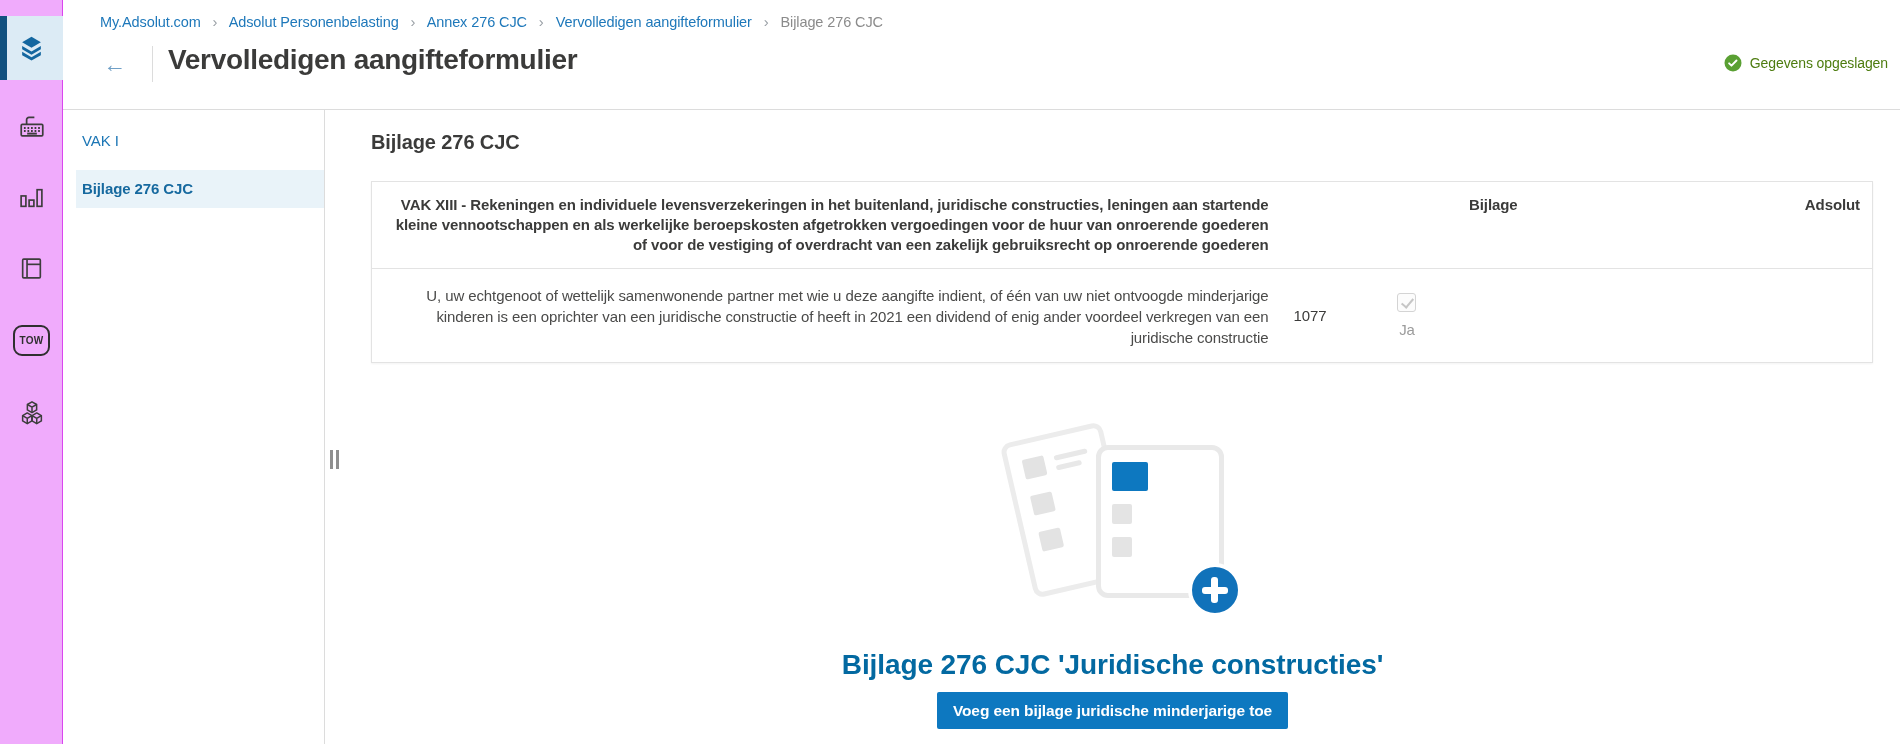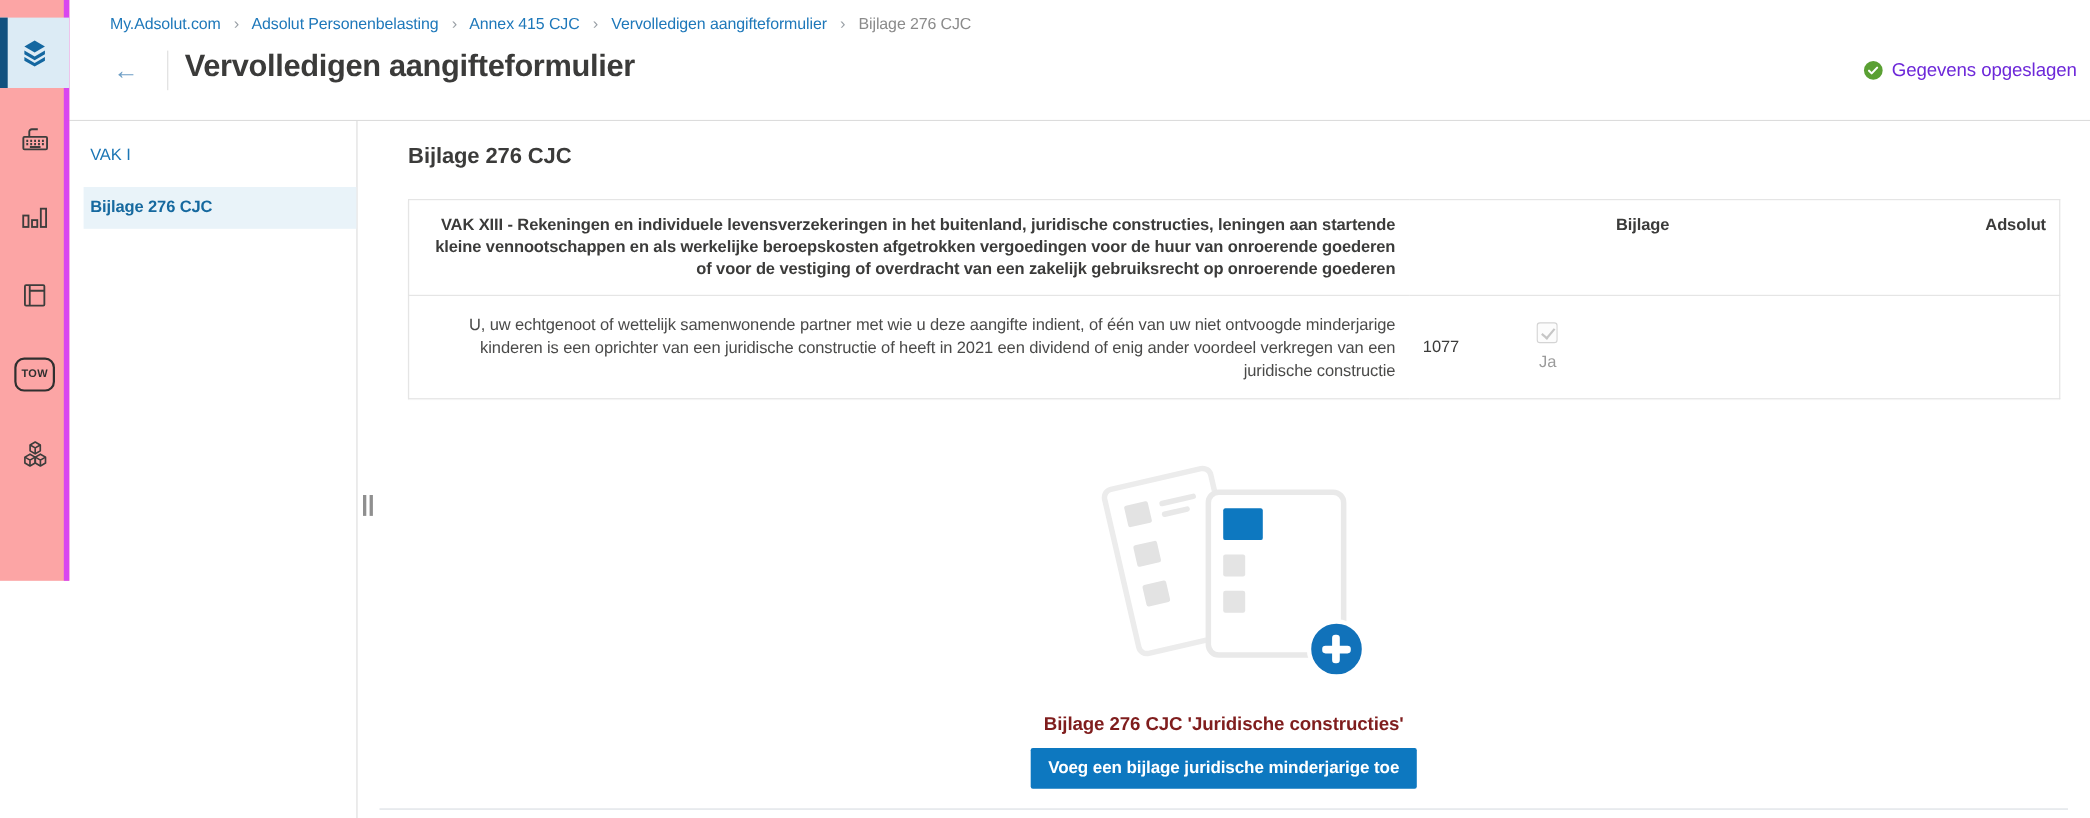--- a/index.html
+++ b/index.html
@@ -5,38 +5,38 @@
   * { margin:0; padding:0; box-sizing:border-box; }
   html,body { background:#ffffff; }
   body {
     font-family:"Liberation Sans","DejaVu Sans",sans-serif;
     color:#3b3b3a;
     letter-spacing:-0.1px;
   }
   .page { position:relative; width:1900px; height:744px; background:#fff; overflow:hidden; }
 
   
-  .sidebar { position:absolute; left:0; top:0; width:63px; height:528px; background:#fca5a5; border-right:5px solid #d946ef; z-index:5; }
+  .sidebar { position:absolute; left:0; top:0; width:63px; height:744px; background:#f0abfc; border-right:1px solid #d946ef; z-index:5; }
   .sb-item { position:absolute; left:0; width:63px; height:64px; display:flex; align-items:center; justify-content:center; cursor:pointer; }
   .sb-item.active { top:16px; height:64px; background:#dcebf5; }
   .sb-accent { position:absolute; left:0; top:0; width:7px; height:100%; background:#11517f; }
   .sb-i2 { top:93px; } .sb-i3 { top:165px; } .sb-i4 { top:236px; } .sb-i5 { top:308px; } .sb-i6 { top:381px; }
   .tow-badge { width:37px; height:31px; border:2px solid #2f2f2f; border-radius:9px; display:flex; align-items:center; justify-content:center; font-size:10px; font-weight:bold; color:#2f2f2f; letter-spacing:0.3px; }
 
   
   .topbar { position:absolute; left:63px; top:0; width:1837px; height:110px; background:#fff; border-bottom:1px solid #dcdcdc; }
   .breadcrumb { position:absolute; left:37px; top:13px; font-size:14.5px; white-space:nowrap; }
   .breadcrumb a { color:#1e78ba; text-decoration:none; cursor:pointer;text-align:center; }
   .breadcrumb .sep { color:#9aa0a6; margin:0 8px; font-size:15px; }
   .breadcrumb .current { color:#8b8b8b; }
   .title-row { position:absolute; left:0; top:44px; height:44px; width:100%; }
   .back { position:absolute; left:40px; top:6px; font-size:23px; color:#6f9fc6; cursor:pointer; line-height:28px; }
   .vdiv { position:absolute; left:89px; top:2px; width:1px; height:36px; background:#dcdcdc; }
   .page-title { position:absolute; left:105px; top:0; font-size:28px; font-weight:bold; color:#3b3b3a; letter-spacing:-0.3px; }
-  .save-status { position:absolute; right:12px; top:10px; display:flex; align-items:center; gap:8px; font-size:17px; color:#6d28d9; }
+  .save-status { position:absolute; right:12px; top:10px; display:flex; align-items:center; gap:8px; font-size:14px; color:#4d7c0f; }
 
   
   .navpane { position:absolute; left:63px; top:110px; width:262px; height:634px; background:#fff; border-right:1px solid #dcdcdc; padding-top:14px; }
   .nav-item { height:34px; line-height:34px; padding-left:19px; font-size:15px; color:#1c76b5; cursor:pointer; margin-bottom:12px; }
   .nav-item.active { margin-left:13px; padding-left:6px; height:38px; line-height:38px; background:#e9f3f9; font-weight:bold; color:#16699f; margin-bottom:0; }
   .resize-handle { position:absolute; left:330px; top:450px; display:flex; gap:3px; cursor:col-resize; z-index:6; }
   .resize-handle i { display:block; width:3px; height:19px; background:#8f8f8f; }
 
   
   .content { position:absolute; left:325px; top:110px; width:1575px; height:634px; overflow:hidden; }
@@ -70,21 +70,21 @@
   .fr-row .blue-rect { width:36px; height:29px; background:#0d78c0; border-radius:2px; flex:none; }
   .fr-row .gray-sq { width:20px; height:20px; background:#e4e4e4; border-radius:2px; flex:none; }
   .fr-lines .fl { height:5.5px; background:#d9d9d9; border-radius:3px; }
   .fr-lines .fl + .fl { margin-top:6px; }
   .fr-row.r1 .fl:first-child { margin-top:4px; }
   .plus-badge { position:absolute; left:190px; top:140px; width:54px; height:54px; background:#1172ba; border:4px solid #fff; border-radius:50%; }
   .plus-badge i { position:absolute; background:#fff; border-radius:3px; }
   .plus-badge .ph { left:10px; top:20px; width:26px; height:6.5px; }
   .plus-badge .pv { left:19.75px; top:10px; width:6.5px; height:26px; }
 
-  .empty-title { margin-top:26px; text-align:center; font-size:17px; font-weight:bold; color:#7f1d1d; }
+  .empty-title { margin-top:26px; text-align:center; font-size:28px; font-weight:bold; color:#0369a1; }
   .btn-row { text-align:center; margin-top:11px; }
   .btn-primary { display:inline-block; background:#0d78c0; color:#fff; border:none; border-radius:2px; height:37px; padding:0 16px; font-family:inherit; font-size:15.5px; font-weight:bold; cursor:pointer; letter-spacing:-0.1px; }
   .bottom-rule { margin:18px 20px 0 20px; border-top:1px solid #d7dce1; }
 
   svg { display:block; }
 </style>
 </head>
 <body>
 
 <div class="page">
@@ -145,21 +145,21 @@
       </span>
     </div>
   </aside>
 
   <header class="topbar">
     <nav class="breadcrumb">
       <a>My.Adsolut.com</a>
       <span class="sep">›</span>
       <a>Adsolut Personenbelasting</a>
       <span class="sep">›</span>
-      <a>Annex 415 CJC</a>
+      <a>Annex 276 CJC</a>
       <span class="sep">›</span>
       <a>Vervolledigen aangifteformulier</a>
       <span class="sep">›</span>
       <span class="current">Bijlage 276 CJC</span>
     </nav>
     <div class="title-row">
       <span class="back">←</span>
       <span class="vdiv"></span>
       <h1 class="page-title">Vervolledigen aangifteformulier</h1>
       <div class="save-status">

